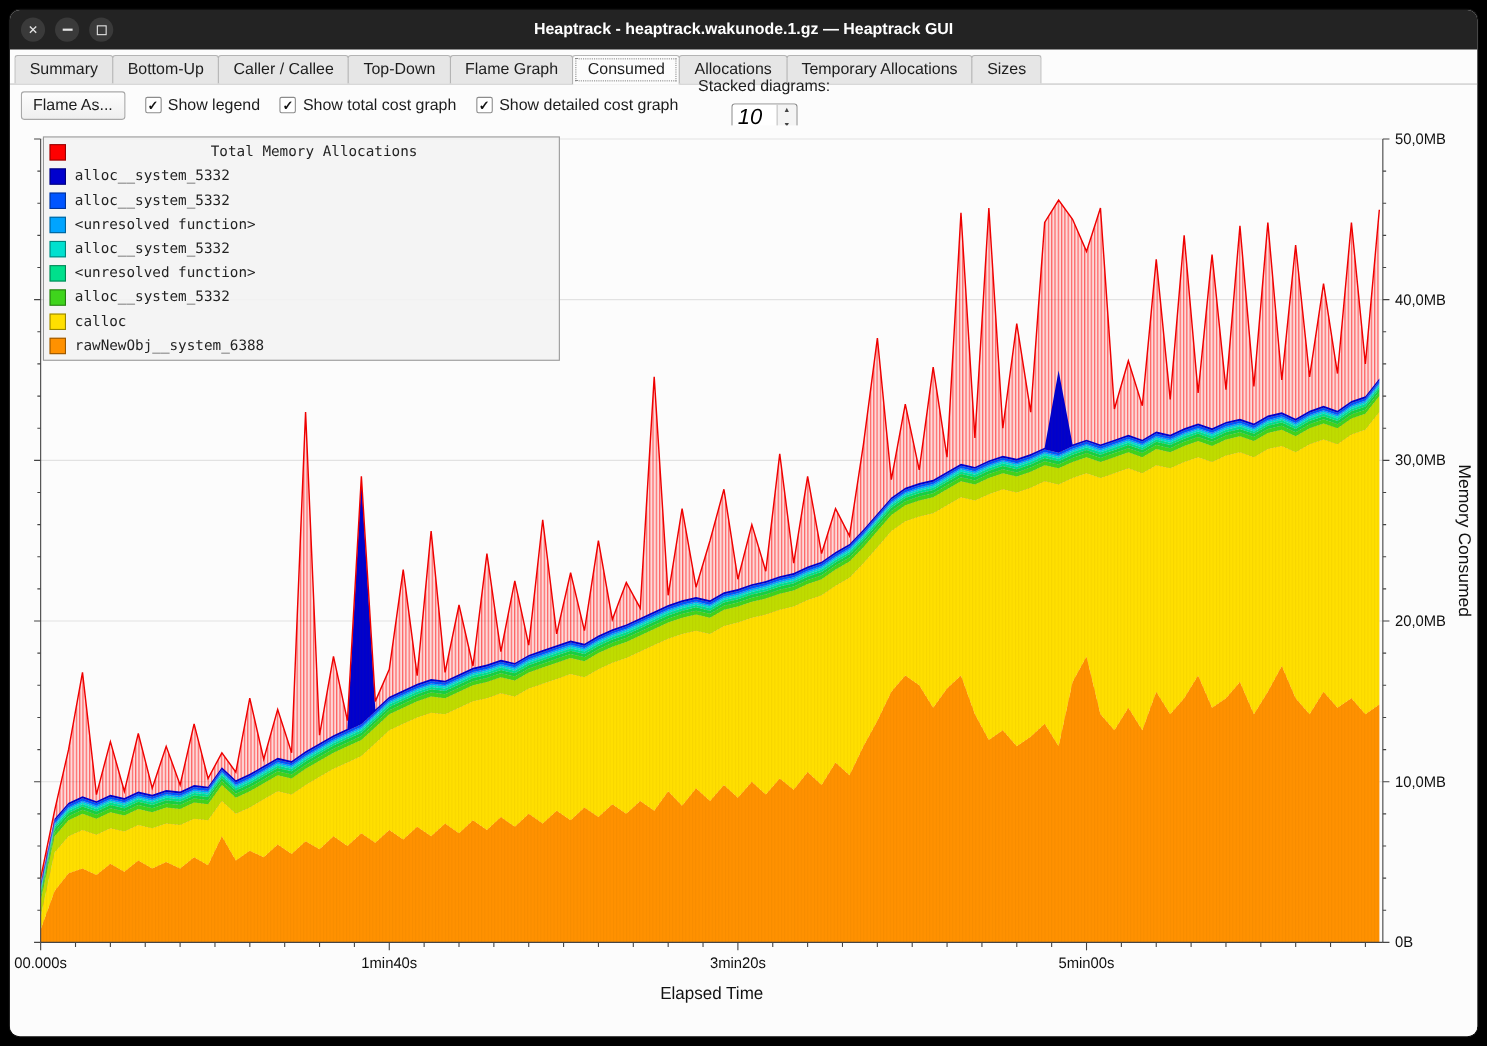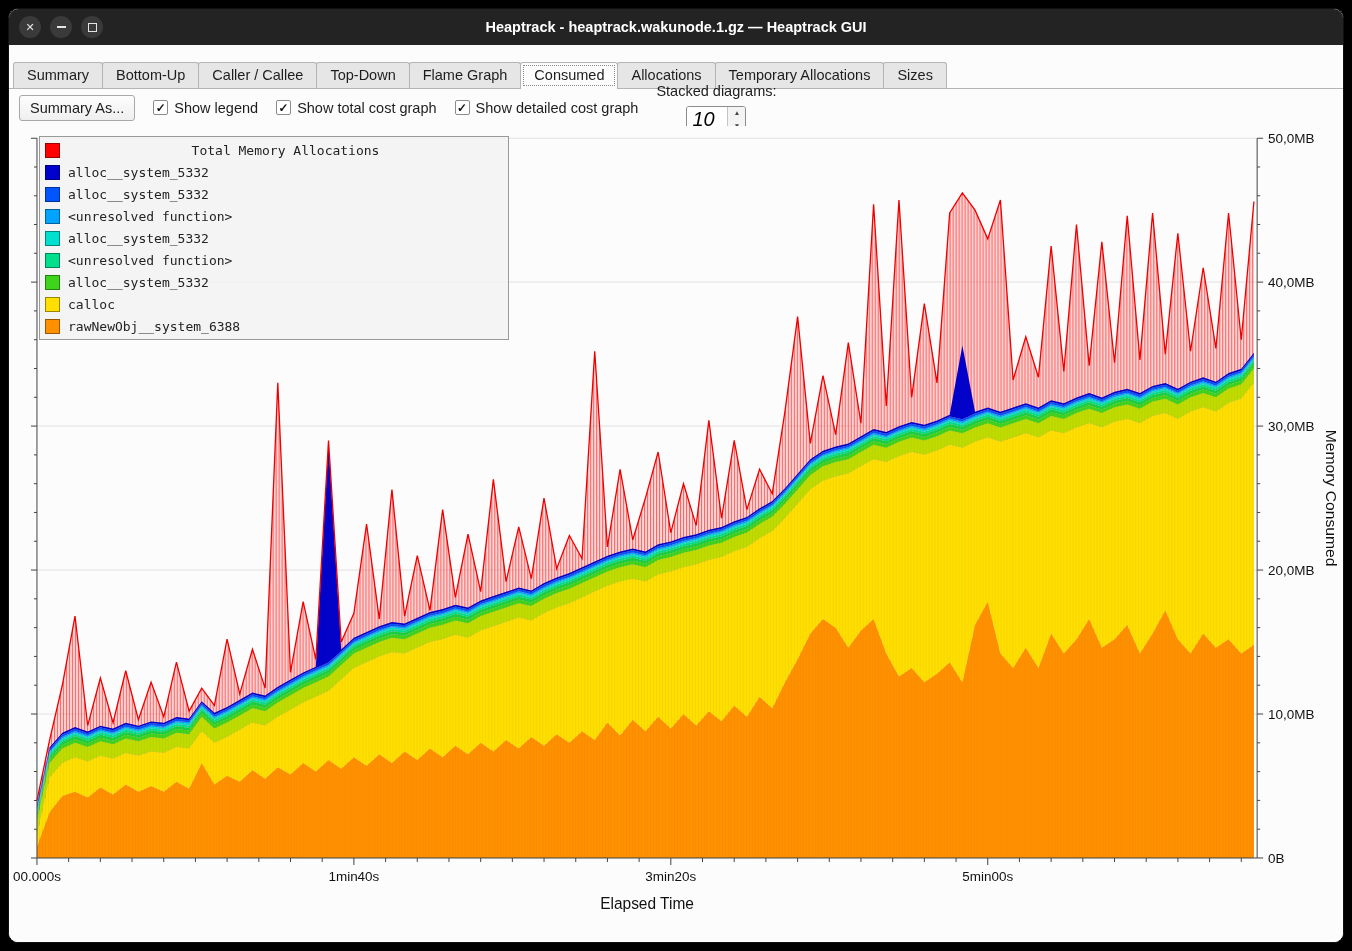--- a/index.html
+++ b/index.html
@@ -7,21 +7,21 @@
   .window{position:absolute;left:8px;top:8px;width:1336px;height:935px;background:#fcfcfc;border-radius:10px;overflow:hidden;display:flex;flex-direction:column;border:1px solid #111;box-sizing:border-box;}
   .titlebar{height:36px;background:#232323;display:flex;align-items:center;position:relative;flex:0 0 auto;}
   .win-controls{position:absolute;left:10px;display:flex;gap:9px;}
   .win-btn{width:22px;height:22px;border-radius:50%;background:#3a3a3a;color:#e4e4e4;display:flex;align-items:center;justify-content:center;font-size:11px;cursor:pointer;}
   .win-btn .bar{width:9px;height:1.5px;background:#e4e4e4;}
   .win-btn .sq{width:7px;height:7px;border:1.5px solid #e4e4e4;}
   .title-text{flex:1;text-align:center;color:#ffffff;font-weight:bold;font-size:14.5px;}
   .menubar{height:26px;background:#232323;display:flex;align-items:center;padding-left:8px;gap:2px;flex:0 0 auto;border-top:1px solid #2c2c2c;}
   .menu-item{color:#f2f2f2;font-size:14.5px;padding:2px 9px;border-radius:3px;display:inline-block;}
   .menu-item::first-letter{text-decoration:underline;}
-  .tabbar{background:#fcfcfc;height:44px;flex:0 0 auto;display:flex;align-items:flex-end;padding:4px 2px 0 4px;border-bottom:1px solid #b4b4b4;box-sizing:border-box;}
+  .tabbar{background:#fcfcfc;height:32px;flex:0 0 auto;display:flex;align-items:flex-end;padding:4px 2px 0 4px;border-bottom:1px solid #b4b4b4;box-sizing:border-box;}
   .tab{background:#e6e6e6;border:1px solid #b4b4b4;border-bottom:none;padding:4px 13px;font-size:14.5px;color:#1d1d1d;margin-right:-1px;border-radius:3px 3px 0 0;white-space:nowrap;line-height:17px;}
   .tab.active{background:#fcfcfc;margin-bottom:-1px;padding-bottom:5px;font-weight:normal;outline:1px dotted #8a8a8a;outline-offset:-4px;}
   .toolbar{height:37px;flex:0 0 auto;display:flex;align-items:center;gap:18px;padding:0 10px;background:#fcfcfc;}
   .btn{background:linear-gradient(#fdfdfd,#efefef);border:1px solid #a8a8a8;border-radius:3px;padding:4px 10px;font-size:14.5px;color:#1d1d1d;}
   .check-row{display:flex;align-items:center;gap:6px;font-size:14.5px;color:#1d1d1d;}
   .checkbox{width:15px;height:15px;background:#fff;border:1px solid #8c8c8c;border-radius:2px;display:flex;align-items:center;justify-content:center;font-size:12px;color:#111;font-weight:bold;box-sizing:border-box;}
   .spin-row{display:flex;align-items:center;gap:7px;font-size:14.5px;color:#1d1d1d;flex-direction:column;}
   .spinbox{display:flex;border:1px solid #8c8c8c;border-radius:3px;background:#fff;height:25px;align-items:stretch;overflow:hidden;}
   .spin-value{width:30px;border:none;padding:0 5px;font-size:20px;font-family:"Liberation Sans",sans-serif;outline:none;font-style:italic;}
   .spin-arrows{display:flex;flex-direction:column;border-left:1px solid #c4c4c4;width:17px;background:#f4f4f4;}
@@ -60,21 +60,21 @@
       <div class="tab">Caller / Callee</div>
       <div class="tab">Top-Down</div>
       <div class="tab">Flame Graph</div>
       <div class="tab active">Consumed</div>
       <div class="tab">Allocations</div>
       <div class="tab">Temporary Allocations</div>
       <div class="tab">Sizes</div>
     </div>
 
   <div class="toolbar">
-    <button class="btn">Summary As...</button>
+    <button class="btn">Flame As...</button>
     <span style="display:flex;gap:18px;align-items:center;">
         <span class="check-row">
           <span class="checkbox">✓</span>
           <span>Show legend</span>
         </span>
         <span class="check-row">
           <span class="checkbox">✓</span>
           <span>Show total cost graph</span>
         </span>
         <span class="check-row">

